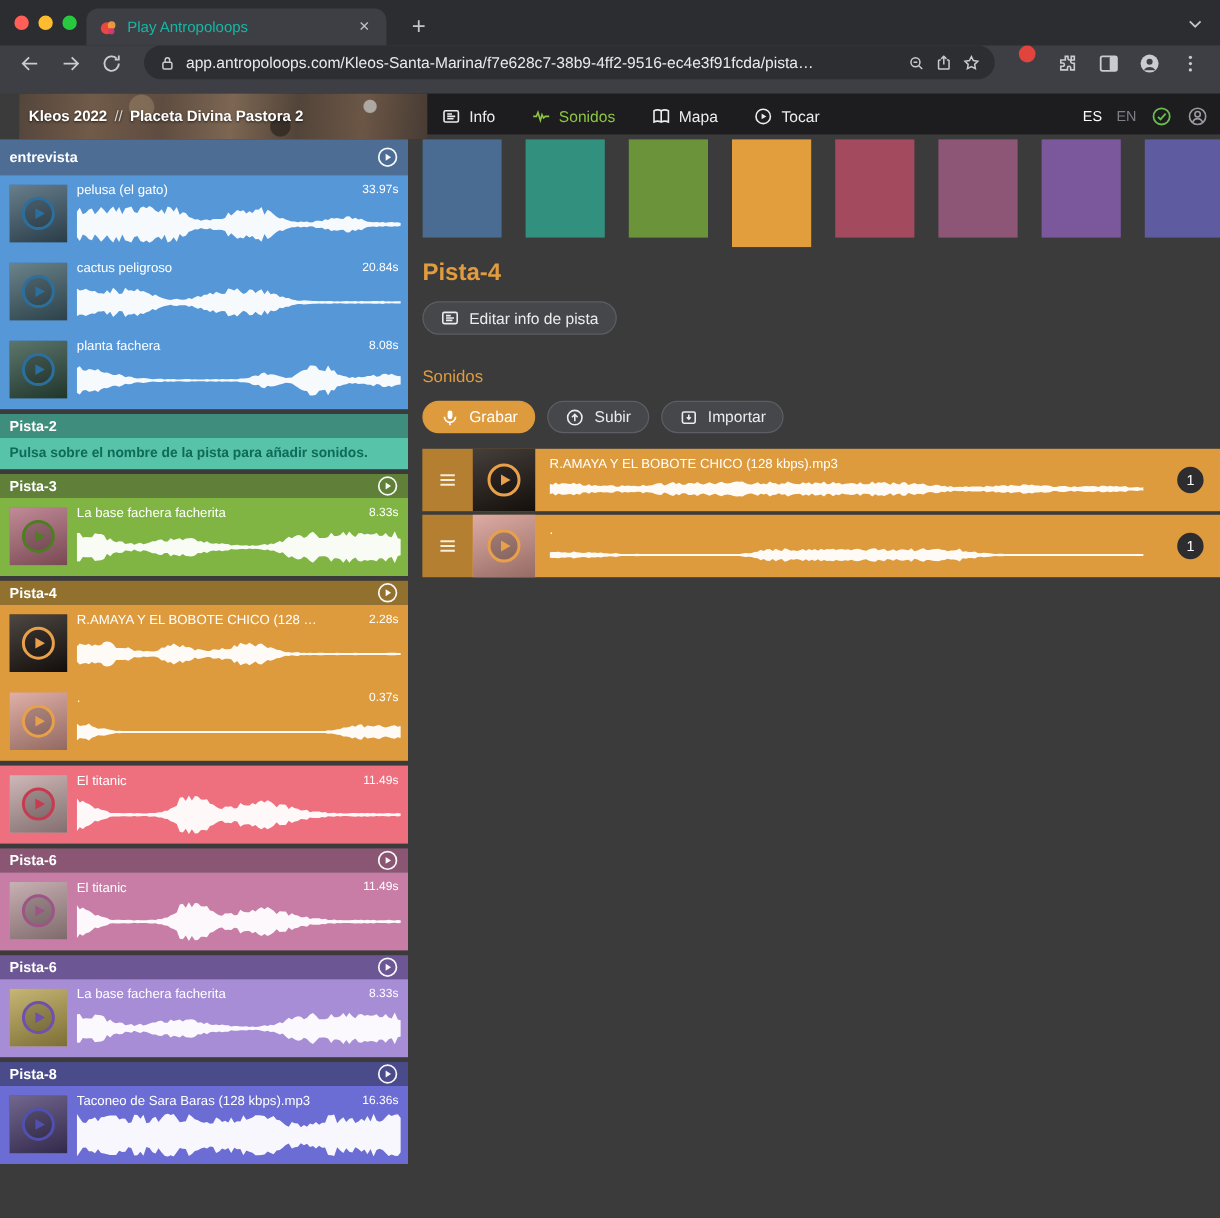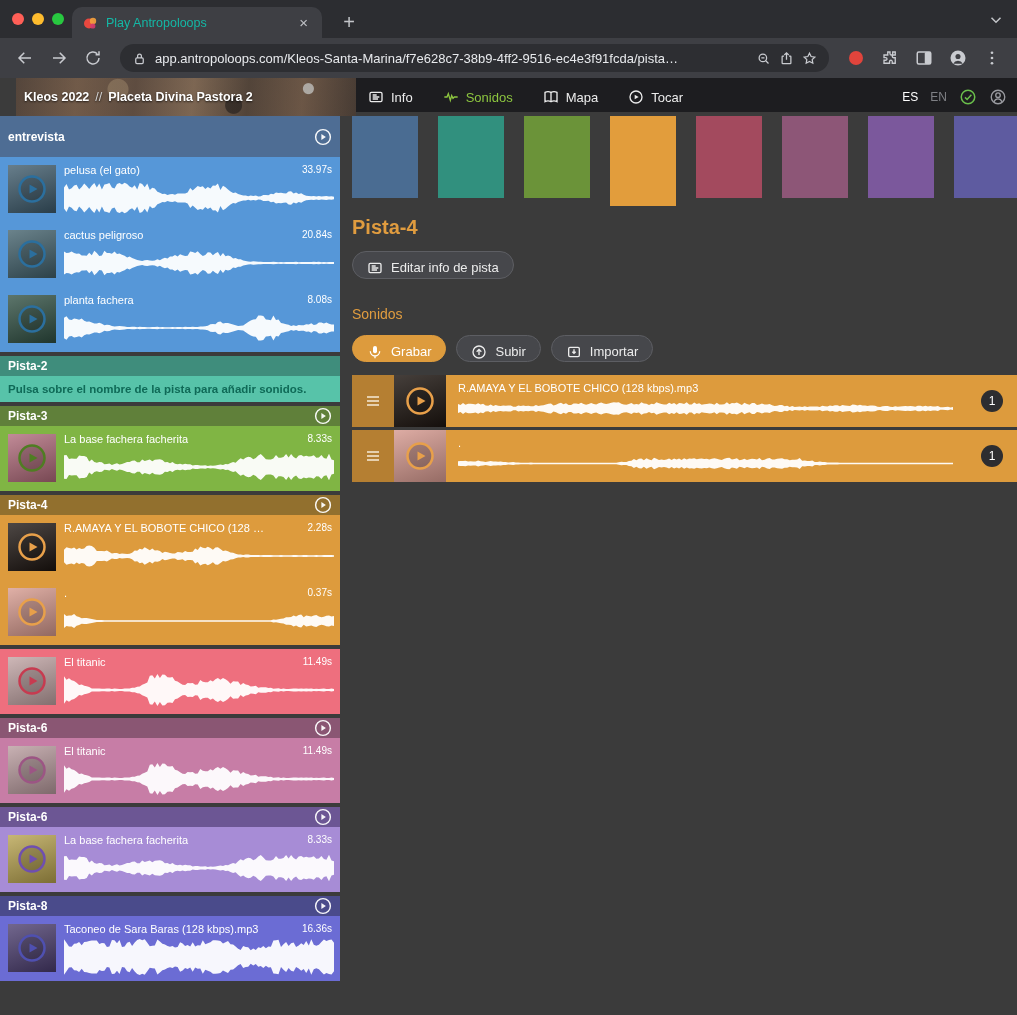--- a/index.html
+++ b/index.html
@@ -17,21 +17,21 @@
        border-radius:10px 10px 0 0;display:flex;align-items:center;gap:8px;padding:0 10px}
   .favicon{width:16px;height:16px;flex:0 0 16px}
   .tab-title{flex:1;font-size:12.5px;color:#14b8a6;white-space:nowrap;overflow:hidden;text-overflow:ellipsis}
   .tab-close{color:#bfc1c6;font-size:15px;line-height:1;padding:2px 4px}
   .newtab{position:absolute;left:334px;top:7px;width:30px;height:30px;display:flex;align-items:center;
           justify-content:center;color:#c3c5c9;font-size:20px}
   .tabsearch{position:absolute;right:12px;top:11px;width:18px;height:18px;color:#c3c5c9}
 
   
   .toolbar{position:absolute;top:38px;left:0;right:0;height:40px;background:#3e3f44;
-           display:flex;align-items:center;padding:0 10px;gap:4px}
+           display:flex;padding:0 10px;gap:4px}
   .tool-ic{width:30px;height:30px;display:flex;align-items:center;justify-content:center;color:#c9cbd0;flex:0 0 auto}
   .tool-ic svg{width:18px;height:18px}
   .omnibox{flex:1;height:28px;background:#2d2e32;border-radius:14px;display:flex;align-items:center;
            padding:0 12px;gap:8px;margin:0 8px;min-width:0}
   .omni-ic{width:15px;height:15px;color:#c9cbd0;flex:0 0 auto}
   .omni-ic svg{width:15px;height:15px}
   .url{color:#e8eaed;font-size:13px;white-space:nowrap;overflow:hidden;text-overflow:ellipsis}
   .omni-spacer{flex:1}
   .reddot{width:14px;height:14px;border-radius:50%;background:#e0443c;flex:0 0 auto;margin:0 8px}
 
@@ -55,42 +55,42 @@
   .appbar-right{position:absolute;right:10px;top:0;height:38px;display:flex;gap:12px;align-items:center}
   .lang{font-size:12px;color:#fff;cursor:pointer}
   .lang.dim{color:#7f8085}
   .status-ic{width:18px;height:18px}
 
   
   .sidebar{position:absolute;left:0;top:116px;width:340px;bottom:0;overflow:hidden}
   .track{margin-bottom:4px}
   .track-header{height:20px;display:flex;align-items:center;padding:0 8px;color:#fff;
                 font-size:12px;font-weight:700;cursor:pointer}
-  .track-header.tall{height:41px}
+  .track-header.tall{height:30px}
   .track-play{margin-left:auto;width:18px;height:18px;color:#fff;opacity:.95;flex:0 0 18px}
   .track-play svg{width:18px;height:18px}
   .clip{height:65px;position:relative;cursor:pointer}
   .clip-thumb{position:absolute;left:8px;top:8px;width:48px;height:48px;overflow:hidden}
   .clip-thumb::after{content:"";position:absolute;inset:0;
      background:linear-gradient(160deg,rgba(255,255,255,.22),rgba(0,0,0,.32))}
   .ring{position:absolute;left:50%;top:50%;transform:translate(-50%,-50%);width:30px;height:30px;z-index:2}
   .ring svg{width:30px;height:30px;display:block}
   .clip-title{position:absolute;left:64px;top:7px;right:72px;font-size:11px;color:#fff;
               white-space:nowrap;overflow:hidden;text-overflow:ellipsis}
   .clip-dur{position:absolute;right:8px;top:7px;font-size:10px;color:#fff}
   .clip-wave{position:absolute;left:64px;top:23px;right:6px;bottom:6px}
   .hint{height:26px;display:flex;align-items:center;padding:0 8px;font-size:11.5px;font-weight:600}
 
   
   .main{position:absolute;left:340px;top:116px;right:0;bottom:0;background:#3b3b3b;padding-left:12px;overflow:hidden}
   .swatch-row{display:flex;gap:20px;align-items:flex-start;height:90px;overflow:hidden}
   .swatch{width:66px;height:82px;flex:0 0 66px;cursor:pointer}
   .swatch.selected{height:90px}
   .main-title{margin-top:10px;font-size:20px;font-weight:700;color:#e09c3f}
-  .pill{display:inline-flex;gap:8px;height:28px;padding:8px 14px;border-radius:15px;
+  .pill{display:inline-flex;align-items:center;gap:8px;height:28px;padding:1px 14px;border-radius:15px;
         border:1px solid #5d5e63;background:#46474b;color:#ececec;font-size:13px;
         font-family:inherit;cursor:pointer}
   .pill .p-ic{width:16px;height:16px;display:flex;align-items:center}
   .pill .p-ic svg{width:16px;height:16px}
   .pill.orange{background:#dd9b3d;border-color:#dd9b3d;color:#fff}
   .edit-row{margin-top:12px}
   .section-label{margin-top:26px;font-size:14px;color:#e09c3f}
   .actions{margin-top:13px;display:flex;gap:10px}
   .actions .pill{height:27px}
   .sound-list{margin-top:13px}

